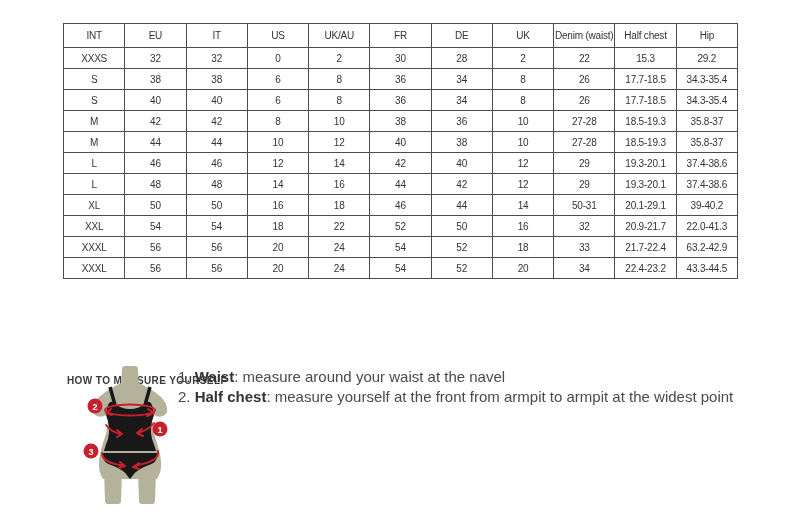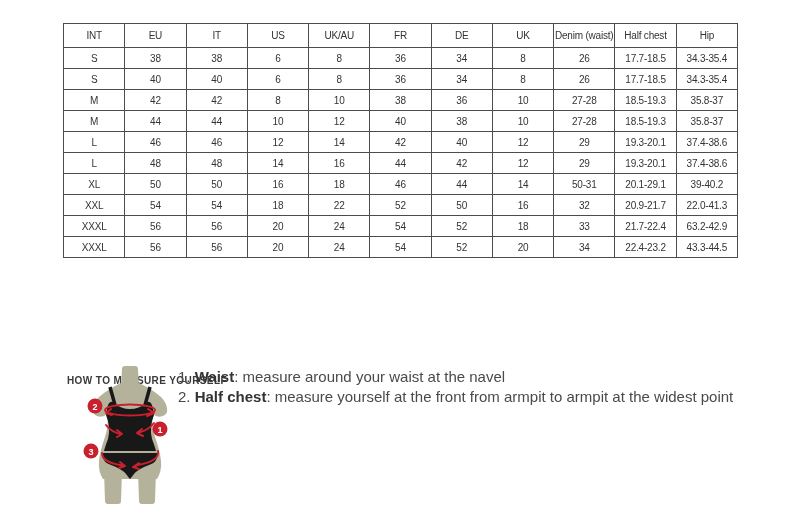--- a/index.html
+++ b/index.html
@@ -54,20 +54,33 @@
           <th>FR</th>
           <th>DE</th>
           <th>UK</th>
           <th>Denim (waist)</th>
           <th>Half chest</th>
           <th>Hip</th>
         </tr>
       </thead>
       <tbody>
         <tr>
+          <td>XXXS</td>
+          <td>32</td>
+          <td>32</td>
+          <td>0</td>
+          <td>2</td>
+          <td>30</td>
+          <td>28</td>
+          <td>2</td>
+          <td>22</td>
+          <td>15.3</td>
+          <td>29.2</td>
+        </tr>
+        <tr>
           <td>S</td>
           <td>38</td>
           <td>38</td>
           <td>6</td>
           <td>8</td>
           <td>36</td>
           <td>34</td>
           <td>8</td>
           <td>26</td>
           <td>17.7-18.5</td>

